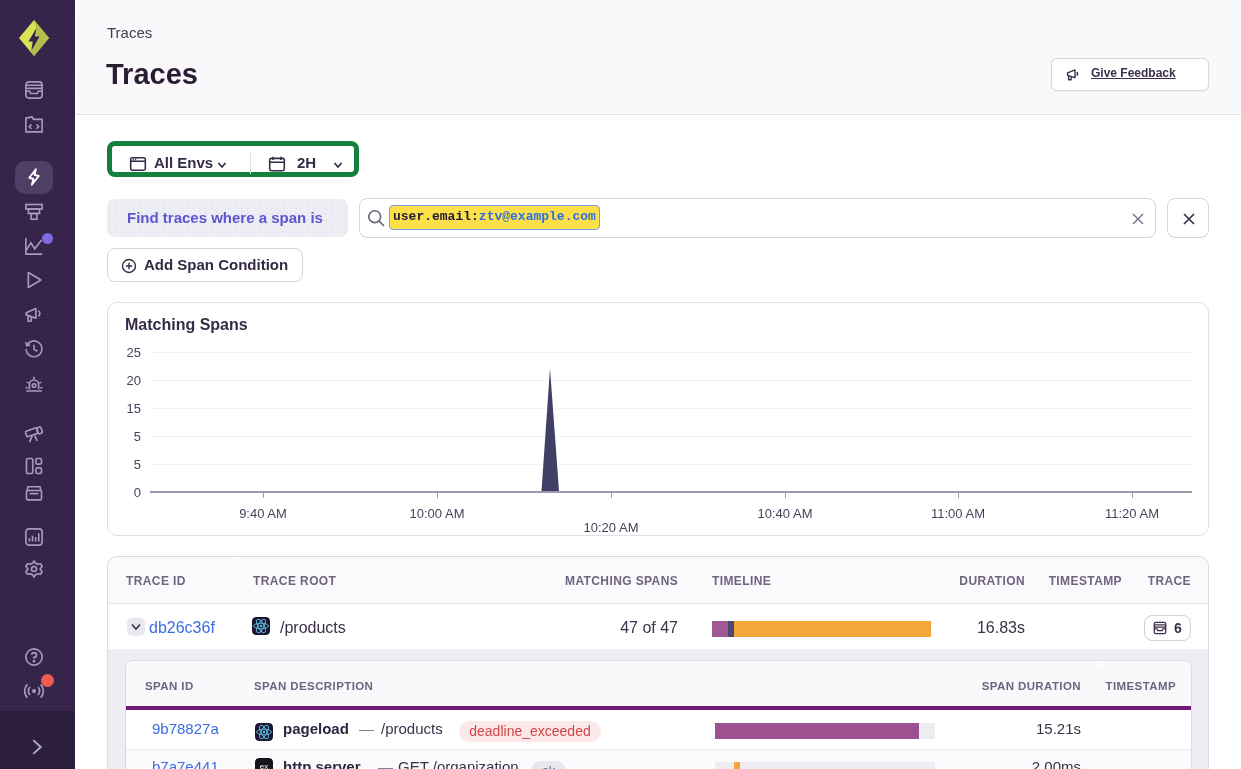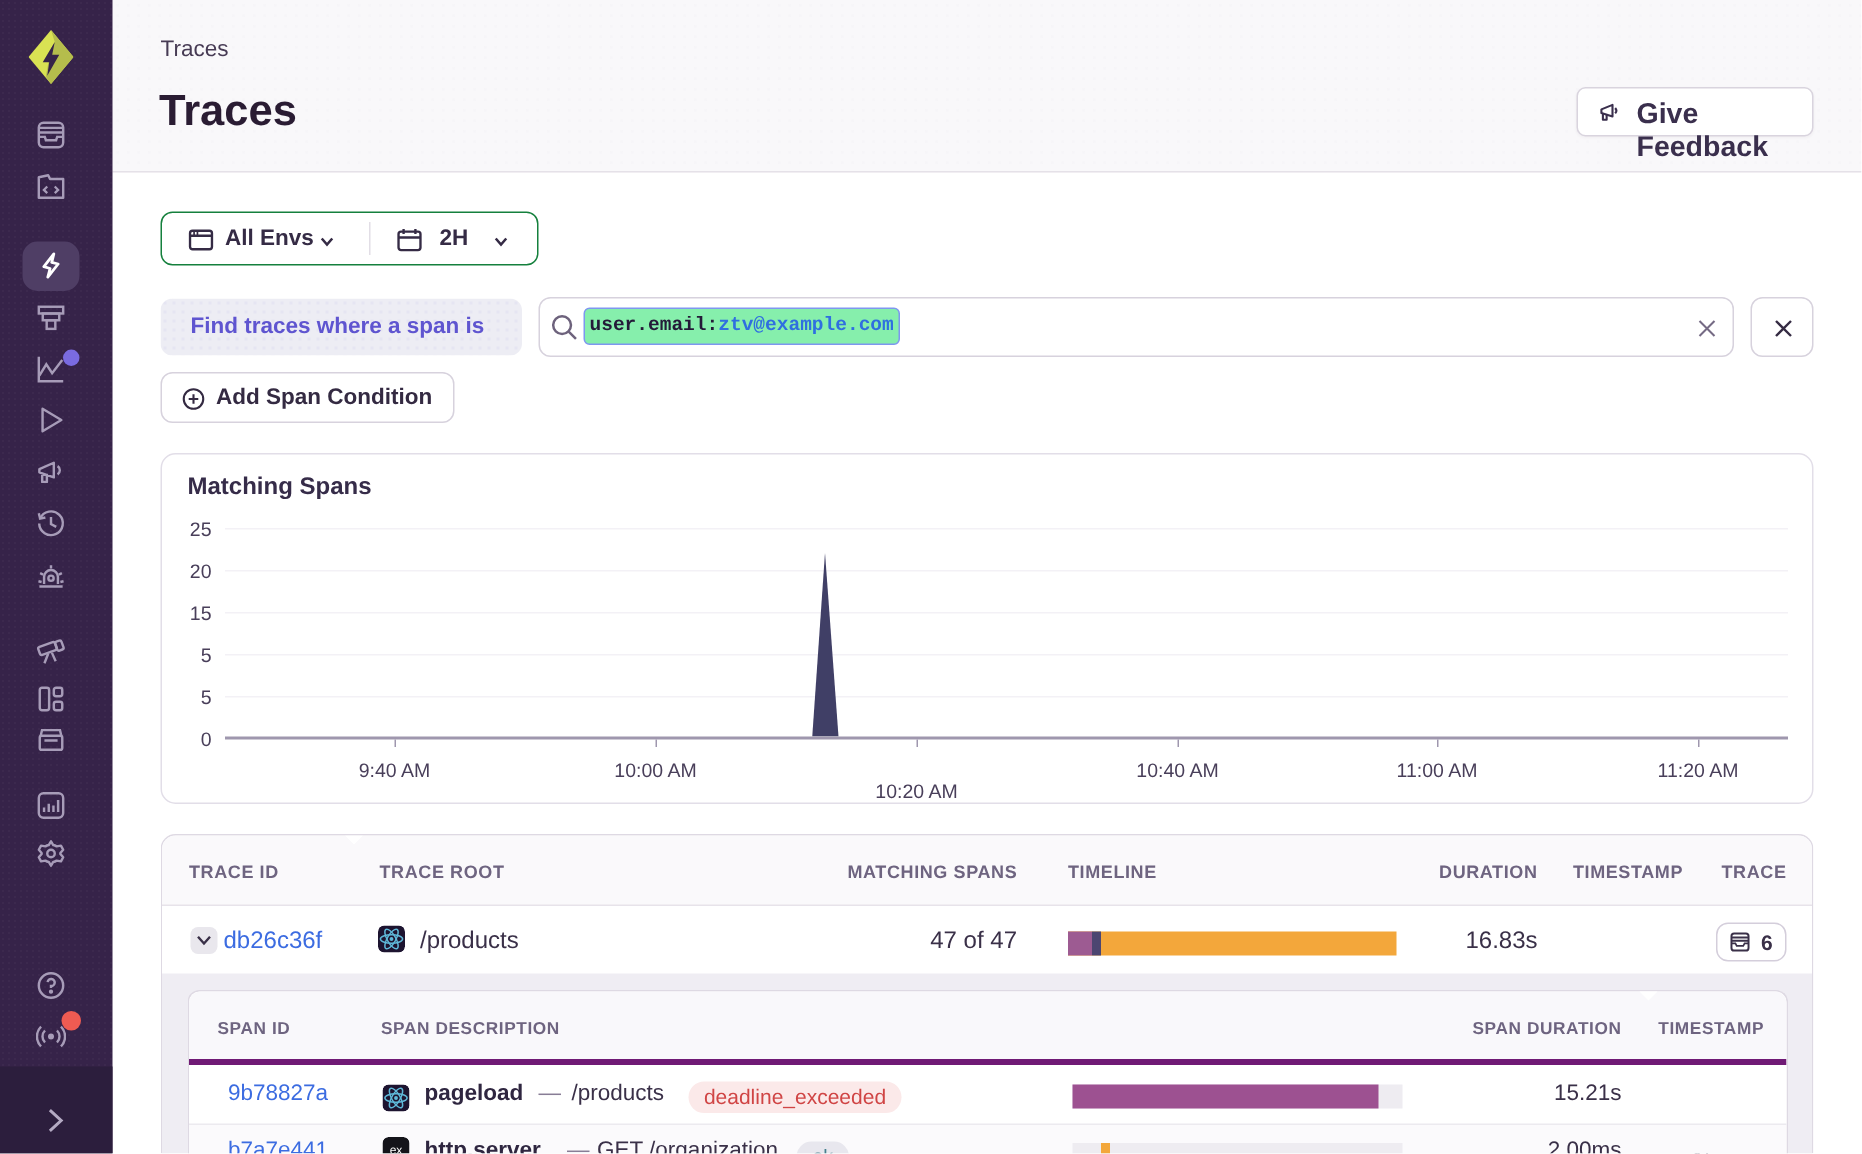--- a/index.html
+++ b/index.html
@@ -18,33 +18,33 @@
 .badge-dot { position:absolute; border-radius:50%; }
 
 
 #hdr { left:75px; top:0; width:1166px; height:115px; background:#f9f8fa; border-bottom:1px solid #e5e1e8;
   background-image:radial-gradient(rgba(60,40,80,0.013) 1px, transparent 1.2px); background-size:7px 7px; }
 #crumb { left:107px; top:24px; font-size:15px; color:#473b54; }
 #h1 { left:106px; top:58px; font-size:29px; font-weight:bold; color:#2a1c33; letter-spacing:0px; }
 #fb-btn { left:1051px; top:58px; width:158px; height:33px; background:#fff; border:1px solid #d9d4de;
   border-radius:6px; box-shadow:0 1px 2px rgba(40,20,60,0.04); }
 #fb-btn svg { position:absolute; left:13px; top:8px; }
-#fb-btn span { position:absolute; left:37px; top:7px; font-size:19px; font-weight:bold; color:#3a2f4d; }
-
-
-#filters { left:107px; top:141px; width:252px; height:36px; background:#fff; border:1px solid #15803d; border-radius:8px;padding-left:22px; }
+#fb-btn span { position:absolute; left:37px; top:7px; font-size:12px; font-weight:bold; color:#3a2f4d;text-decoration:underline; }
+
+
+#filters { left:107px; top:141px; width:252px; height:36px; background:#fff; border:5px solid #15803d; border-radius:8px;padding-left:22px; }
 #filters .txt { position:absolute; top:8px; font-size:15px; font-weight:bold; color:#352b45; }
 #filters .divider { position:absolute; left:138px; top:6px; width:1px; height:22px; background:#e2dee6; }
 
 #pill { left:107px; top:199px; width:241px; height:38px; background:#ededf4; border-radius:8px;
   background-image:radial-gradient(rgba(90,80,200,0.05) 1px, transparent 1.3px); background-size:6px 6px; }
 #pill span { position:absolute; left:20px; top:10px; font-size:15px; font-weight:bold; color:#5f55d0; }
 
 #search { left:359px; top:198px; width:797px; height:40px; background:#fff; border:1px solid #d7d2dd; border-radius:8px; }
-#token { position:absolute; left:29px; top:6px; height:25px; border:1.5px solid #7e97ef; background:#86efac;
+#token { position:absolute; left:29px; top:6px; height:25px; border:1.5px solid #7e97ef; background:#fde047;
   border-radius:4px; font-family:"Liberation Mono", monospace; font-size:13px; font-weight:bold; line-height:22px; padding:0 3px; color:#241a38; }
 #token .v { color:#2f6fe0; }
 
 #clear-btn { left:1167px; top:198px; width:42px; height:40px; background:#fff; border:1px solid #d7d2dd; border-radius:8px; }
 
 #addspan { left:107px; top:248px; width:196px; height:34px; background:#fff; border:1px solid #d7d2dd; border-radius:8px; }
 #addspan span { position:absolute; left:36px; top:7px; font-size:15px; font-weight:bold; color:#342a42; }
 
 
 #chart { left:107px; top:302px; width:1102px; height:234px; background:#fff; border:1px solid #e2dee8; border-radius:10px; }

